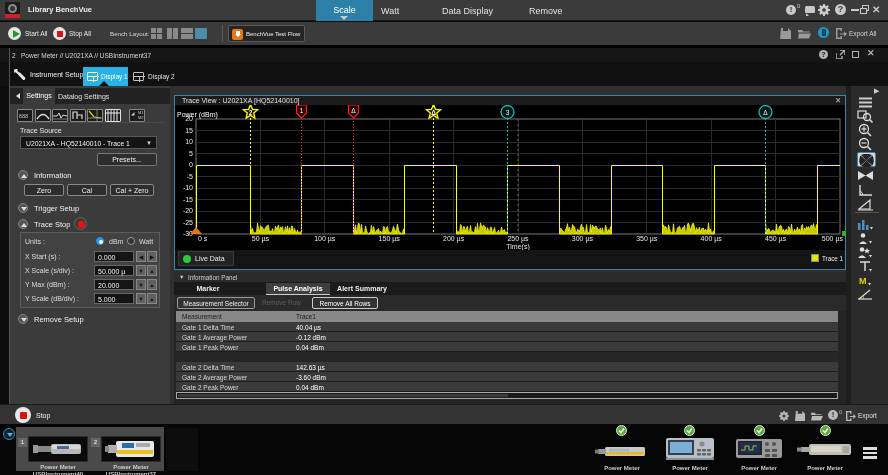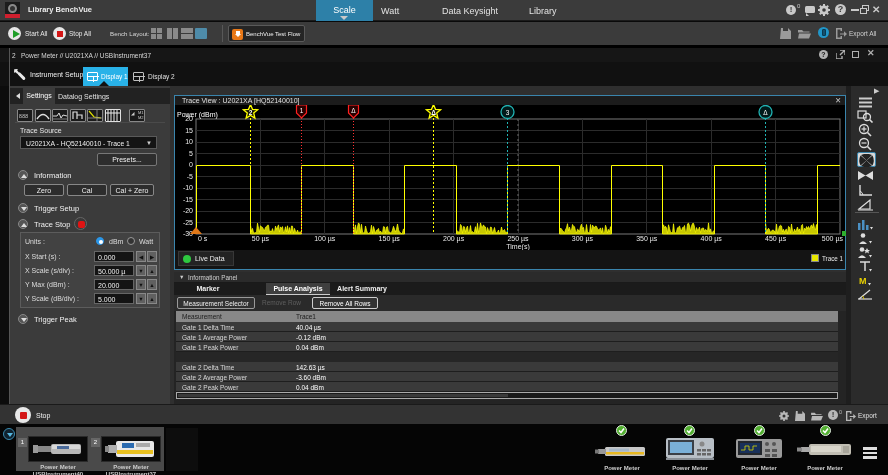--- a/index.html
+++ b/index.html
@@ -9,22 +9,22 @@
 
 <div class="abs" style="left:0;top:0;width:888px;height:21px;background:#3b3b3b;border-bottom:1px solid #1a1a1a">
   <div class="abs" style="left:5px;top:2px;width:15px;height:16px;background:#1c1c1c">
     <div class="abs" style="left:2.5px;top:1.5px;width:9px;height:9px;border:2px solid #8a8a8a;border-radius:50%;background:#333"></div>
     <div class="abs" style="left:0;top:12px;width:15px;height:4px;background:#cf1f2e"></div>
   </div>
   <div class="abs" style="left:28px;top:5px;font-size:7.5px;font-weight:bold;color:#ededed">Library BenchVue</div>
   <div class="abs" style="left:316px;top:0;width:57px;height:21px;background:#2d80a8;color:#fff;font-size:9px;text-align:center;line-height:21px">Scale</div>
   <div class="abs" style="left:340px;top:16px;width:0;height:0;border-left:4px solid transparent;border-right:4px solid transparent;border-top:4px solid #c9c9c9"></div>
   <div class="abs" style="left:381px;top:6px;font-size:9px;color:#e2e2e2">Watt</div>
-  <div class="abs" style="left:442px;top:6px;font-size:9px;color:#e2e2e2">Data Keysight</div>
-  <div class="abs" style="left:529px;top:6px;font-size:9px;color:#e2e2e2">Library</div>
+  <div class="abs" style="left:442px;top:6px;font-size:9px;color:#e2e2e2">Data Display</div>
+  <div class="abs" style="left:529px;top:6px;font-size:9px;color:#e2e2e2">Remove</div>
 
   <div class="abs" style="left:786px;top:5px;width:10px;height:10px;border-radius:50%;background:#c9c9c9;color:#3b3b3b;font-size:8px;font-weight:bold;text-align:center;line-height:10px">!</div>
   <div class="abs" style="left:797px;top:3px;font-size:6px;color:#c9c9c9">0</div>
   <div class="abs" style="left:805px;top:6px;width:10px;height:7px;background:#c9c9c9;border-radius:1.5px"></div>
   <div class="abs" style="left:806px;top:13px;width:0;height:0;border-left:3px solid #c9c9c9;border-top:3px solid transparent;border-bottom:0"></div>
   <svg class="abs" style="left:818px;top:4px" width="12" height="12" viewBox="0 0 12 12">
       <circle cx="6" cy="6" r="4.6" fill="#c9c9c9"></circle>
       <circle cx="6" cy="6" r="1.8" fill="#3b3b3b"></circle>
       <g stroke="#c9c9c9" stroke-width="2">
         <line x1="6" y1="0" x2="6" y2="2.4"></line>
@@ -224,21 +224,21 @@
   <div class="abs" style="left:137px;top:193px;width:10px;height:11px;background:#606060;border:1px solid #888;text-align:center;line-height:10px;font-size:5.5px;color:#111">▲</div>
 
   <div class="abs" style="left:15px;top:209px">Y Scale (dB/div) :</div>
   <div class="abs" style="left:84px;top:207px;width:40px;height:11px;background:#141414;border:1px solid #666;color:#f0f0f0;padding:1.5px 0 0 3px">5.000</div>
   <div class="abs" style="left:126px;top:207px;width:10px;height:11px;background:#606060;border:1px solid #888;text-align:center;line-height:10px;font-size:5.5px;color:#111">▼</div>
   <div class="abs" style="left:137px;top:207px;width:10px;height:11px;background:#606060;border:1px solid #888;text-align:center;line-height:10px;font-size:5.5px;color:#111">▲</div>
 
   <div class="abs" style="left:8px;top:228px;width:10px;height:10px;border-radius:50%;background:#555;border:1px solid #888">
       <div style="position:absolute;left:2px;top:3px;width:0;height:0;border-left:3px solid transparent;border-right:3px solid transparent;border-top:4px solid #ddd"></div>
     </div>
-  <div class="abs" style="left:24px;top:229px;font-size:7.5px;color:#f0f0f0">Trigger Peak</div>
+  <div class="abs" style="left:24px;top:229px;font-size:7.5px;color:#f0f0f0">Remove Setup</div>
 </div>
 
 <div class="abs" style="left:174px;top:95px;width:672px;height:175px;border:1px solid #3a85ad;background:#000">
   <div class="abs" style="left:0;top:0;width:670px;height:9px;background:#1c1c1c">
     <div class="abs" style="left:7px;top:0.5px;font-size:7px;color:#e0e0e0">Trace View : U2021XA [HQ52140010]</div>
     <div class="abs" style="left:660px;top:0px;font-size:7.5px;color:#ccc">✕</div>
   </div>
   <div class="abs" style="left:0;top:9px"><svg width="670" height="146" viewBox="175 104 670 146" font-family="Liberation Sans, sans-serif">
 <rect x="175" y="104" width="670" height="146" fill="#000"></rect>
 <rect x="196" y="118" width="644" height="115" fill="#000" stroke="#787878" stroke-width="1"></rect>

